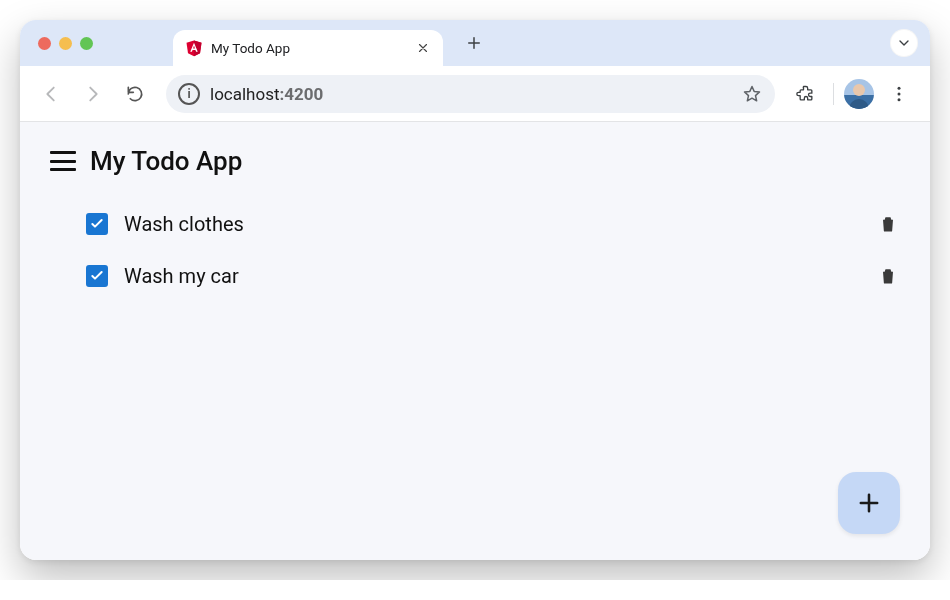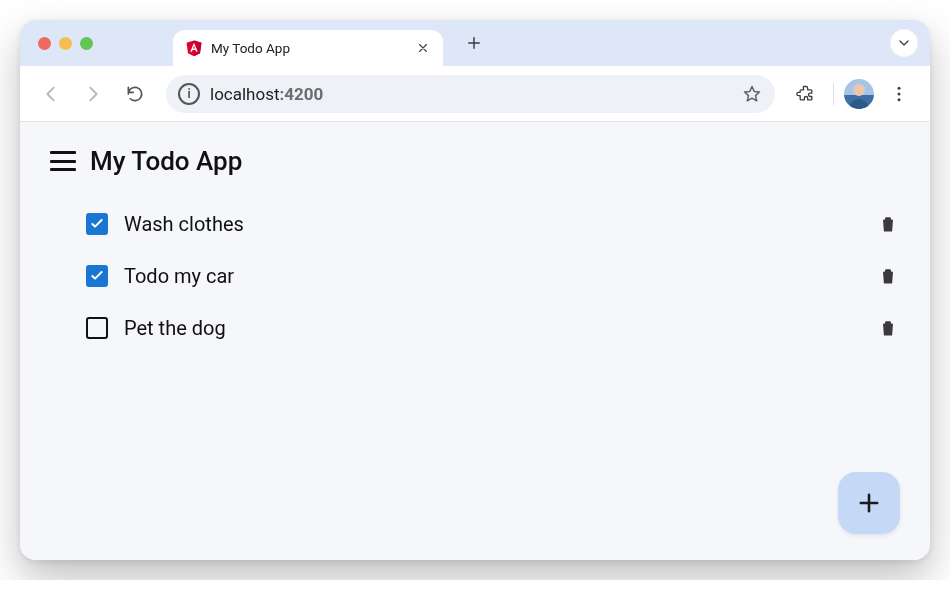--- a/index.html
+++ b/index.html
@@ -257,39 +257,28 @@
             </svg>
         </div>
       </div>
 
       <div class="todo-item">
         <div class="checkbox checked">
           <svg viewBox="0 0 24 24" width="16" height="16">
               <path d="M5 12l4 4 10-10" stroke="#fff" stroke-width="3" fill="none" stroke-linecap="round" stroke-linejoin="round"></path>
             </svg>
         </div>
-        <div class="todo-text">Todo my car</div>
+        <div class="todo-text">Wash my car</div>
         <div class="delete-btn">
           <svg viewBox="0 0 24 24" width="20" height="20">
               <path d="M6 7h12l-1 13a1 1 0 0 1-1 1H8a1 1 0 0 1-1-1L6 7z M9 4h6l1 3H8l1-3z" fill="currentColor"></path>
             </svg>
         </div>
       </div>
 
-      <div class="todo-item">
-        <div class="checkbox">
-          
-        </div>
-        <div class="todo-text">Pet the dog</div>
-        <div class="delete-btn">
-          <svg viewBox="0 0 24 24" width="20" height="20">
-              <path d="M6 7h12l-1 13a1 1 0 0 1-1 1H8a1 1 0 0 1-1-1L6 7z M9 4h6l1 3H8l1-3z" fill="currentColor"></path>
-            </svg>
-        </div>
-      </div>
     </div>
 
     <div class="fab">
       <svg viewBox="0 0 24 24" width="28" height="28">
           <path d="M12 5v14M5 12h14" stroke="currentColor" stroke-width="2.2" stroke-linecap="round"></path>
         </svg>
     </div>
   </div>
 
 </div>

